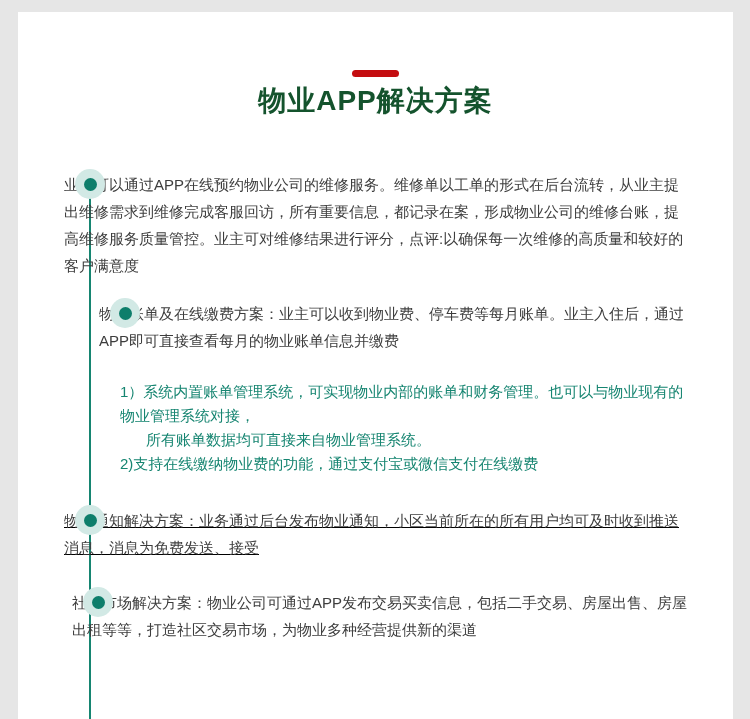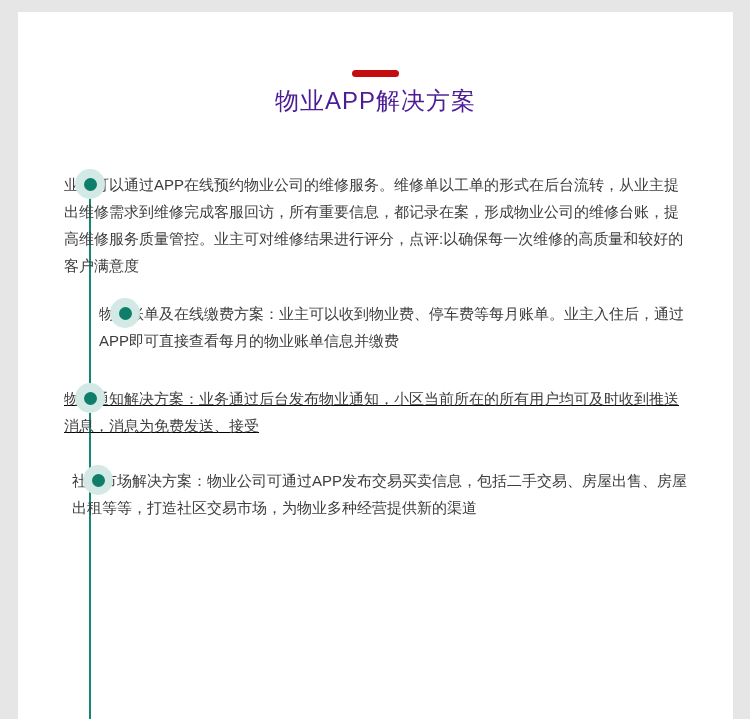--- a/index.html
+++ b/index.html
@@ -24,23 +24,23 @@
   .header { text-align: center; padding-top: 58px; }
   .accent-bar {
     width: 47px;
     height: 7px;
     margin: 0 auto;
     background: #c40d10;
     border-radius: 4px;
   }
   .page-title {
     margin: 9px 0 0 0;
-    font-size: 24px;
-    font-weight: 400;
-    color: #4c1d95;
+    font-size: 28px;
+    font-weight: 700;
+    color: #14532d;
     letter-spacing: 1px;
     line-height: 30px;
   }
   .timeline {
     position: relative;
     margin-top: 55px;
   }
   .timeline::before {
     content: "";
     position: absolute;
@@ -116,20 +116,25 @@
       <p class="text">业主可以通过APP在线预约物业公司的维修服务。维修单以工单的形式在后台流转，从业主提出维修需求到维修完成客服回访，所有重要信息，都记录在案，形成物业公司的维修台账，提高维修服务质量管控。业主可对维修结果进行评分，点评:以确保每一次维修的高质量和较好的客户满意度</p>
     </div>
 
     <div class="entry mt-e2">
       <span class="dot">
           <span class="dot-inner"></span>
         </span>
       <p class="text">物业账单及在线缴费方案：业主可以收到物业费、停车费等每月账单。业主入住后，通过APP即可直接查看每月的物业账单信息并缴费</p>
     </div>
 
+    <div class="note mt-n1">
+      <p class="note-line">1）系统内置账单管理系统，可实现物业内部的账单和财务管理。也可以与物业现有的物业管理系统对接，</p>
+      <p class="note-line indent">所有账单数据均可直接来自物业管理系统。</p>
+      <p class="note-line">2)支持在线缴纳物业费的功能，通过支付宝或微信支付在线缴费</p>
+    </div>
 
     <div class="entry mt-e3">
       <span class="dot">
           <span class="dot-inner"></span>
         </span>
       <p class="text">物业通知解决方案：业务通过后台发布物业通知，小区当前所在的所有用户均可及时收到推送消息，消息为免费发送、接受</p>
     </div>
 
     <div class="entry mt-e4">
       <span class="dot">

